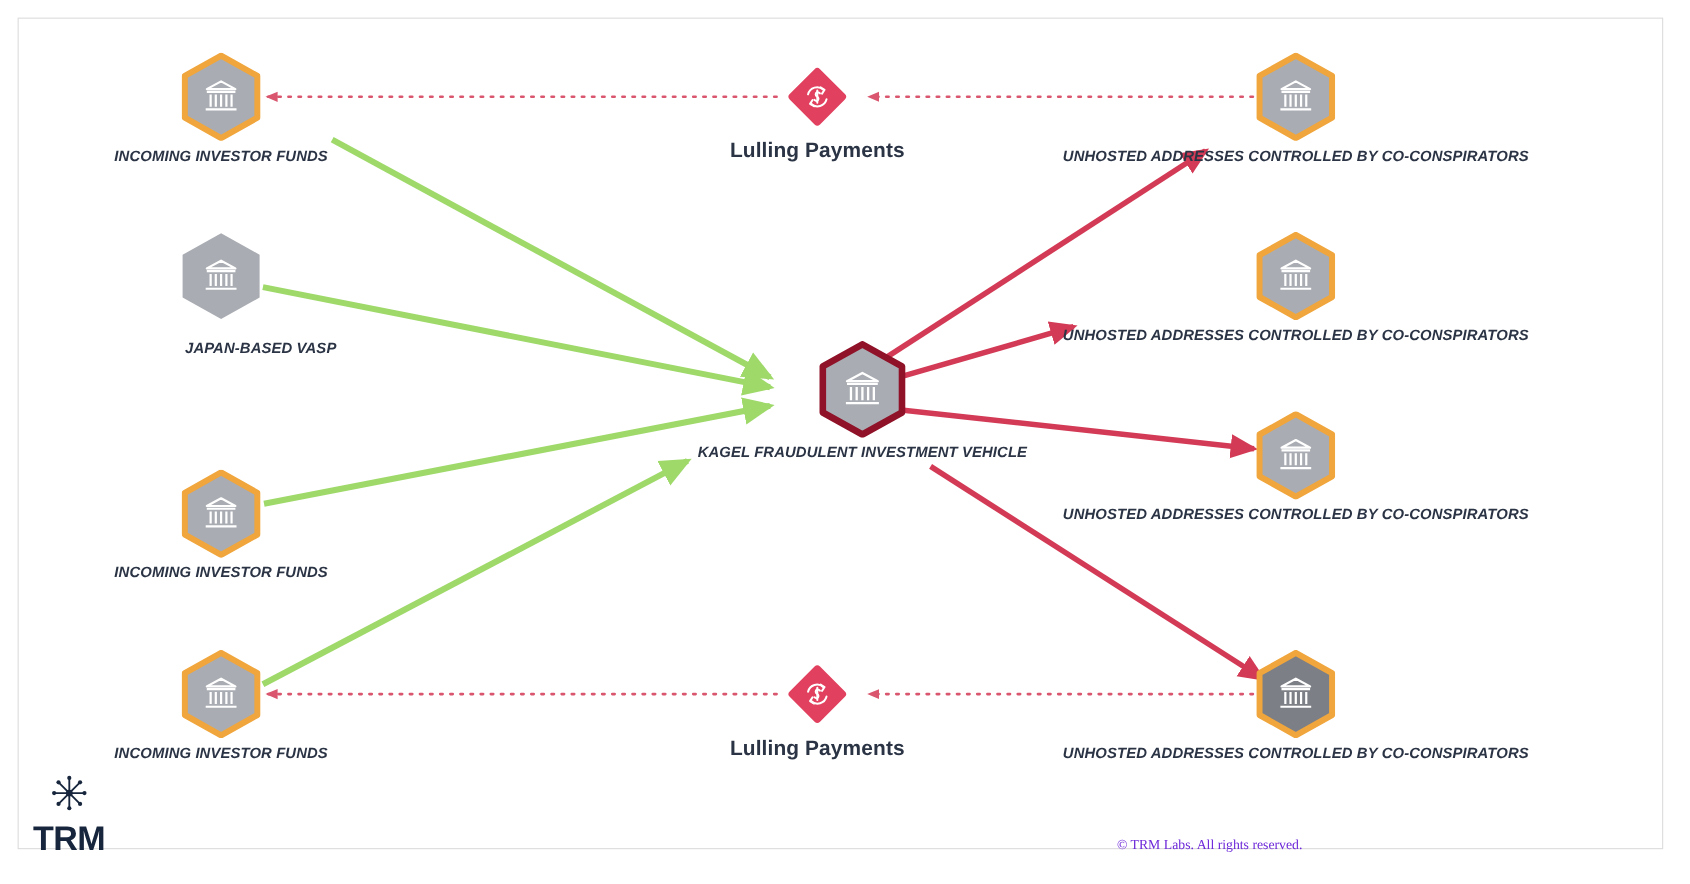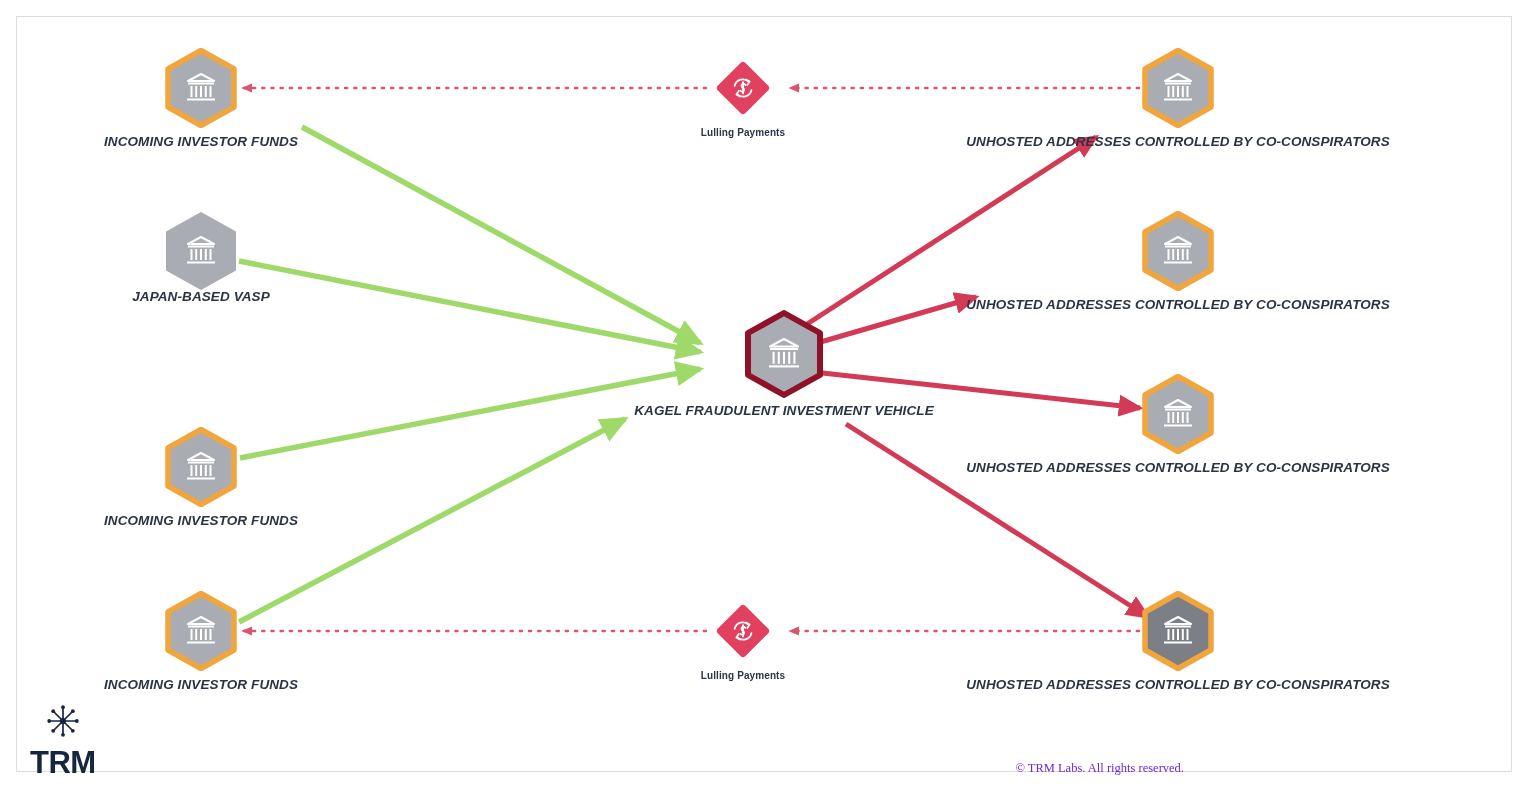--- a/index.html
+++ b/index.html
@@ -57,21 +57,21 @@
     font-family: "Liberation Sans", sans-serif;
     font-weight: bold;
     font-style: italic;
     font-size: 13.5px;
     letter-spacing: 0.1px;
     color: #2b3445;
     text-align: center;
   }
   .node-label.plain {
     font-style: normal;
-    font-size: 10px;
+    font-size: 19px;
   }
   .diamondwrap {
     position: relative;
     width: 66px;
     height: 66px;
     margin: 0 auto;
   }
   
   .brand {
     position: absolute;
@@ -189,21 +189,21 @@
           <line x1="-13" y1="-4.5" x2="13" y2="-4.5"></line>
           <line x1="-9.5" y1="-2" x2="-9.5" y2="9"></line>
           <line x1="-4.8" y1="-2" x2="-4.8" y2="9"></line>
           <line x1="0" y1="-2" x2="0" y2="9"></line>
           <line x1="4.8" y1="-2" x2="4.8" y2="9"></line>
           <line x1="9.5" y1="-2" x2="9.5" y2="9"></line>
           <line x1="-14" y1="11.5" x2="14" y2="11.5"></line>
         </g>
       </svg>
     </div>
-    <div class="node-label" style="top:78px;">JAPAN-BASED VASP</div>
+    <div class="node-label" style="top:98px;margin-left:36px;">JAPAN-BASED VASP</div>
   </div>
 
   <div class="node" style="left:201px; top:467px;">
     <div class="hexwrap">
       <svg width="72" height="80" viewBox="0 0 72 80" xmlns="http://www.w3.org/2000/svg">
         <polygon points="36,2.5 69,21 69,59 36,77.5 3,59 3,21" fill="#a9acb2" stroke="#f0a63c" stroke-width="5.5" stroke-linejoin="round"></polygon>
         <g fill="none" stroke="#ffffff" stroke-width="2" transform="translate(36,40)">
           <path d="M -13 -7 L 0 -14 L 13 -7 Z" stroke-linejoin="round"></path>
           <line x1="-13" y1="-4.5" x2="13" y2="-4.5"></line>
           <line x1="-9.5" y1="-2" x2="-9.5" y2="9"></line>

